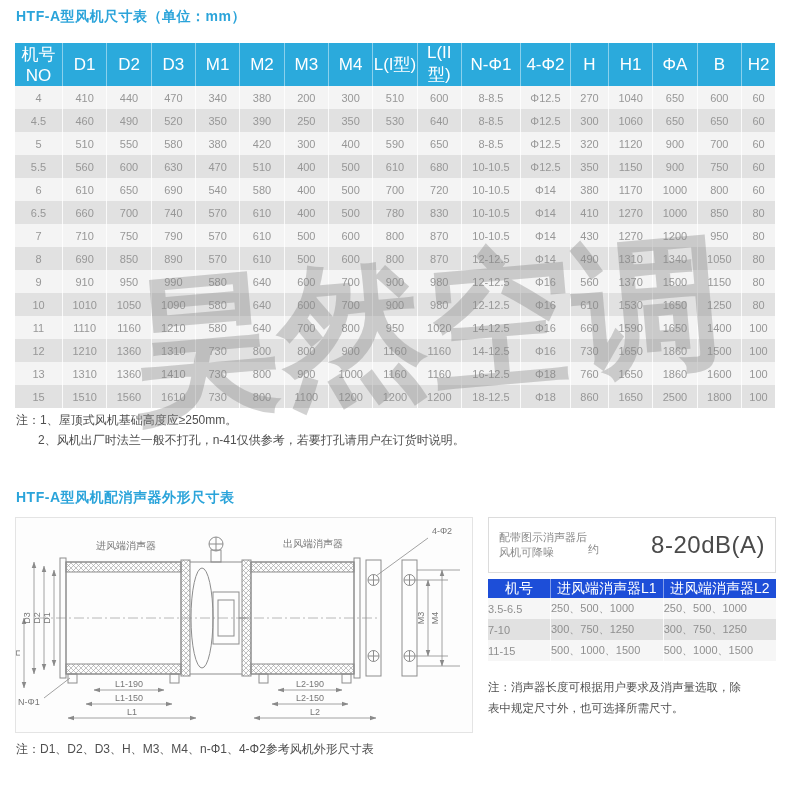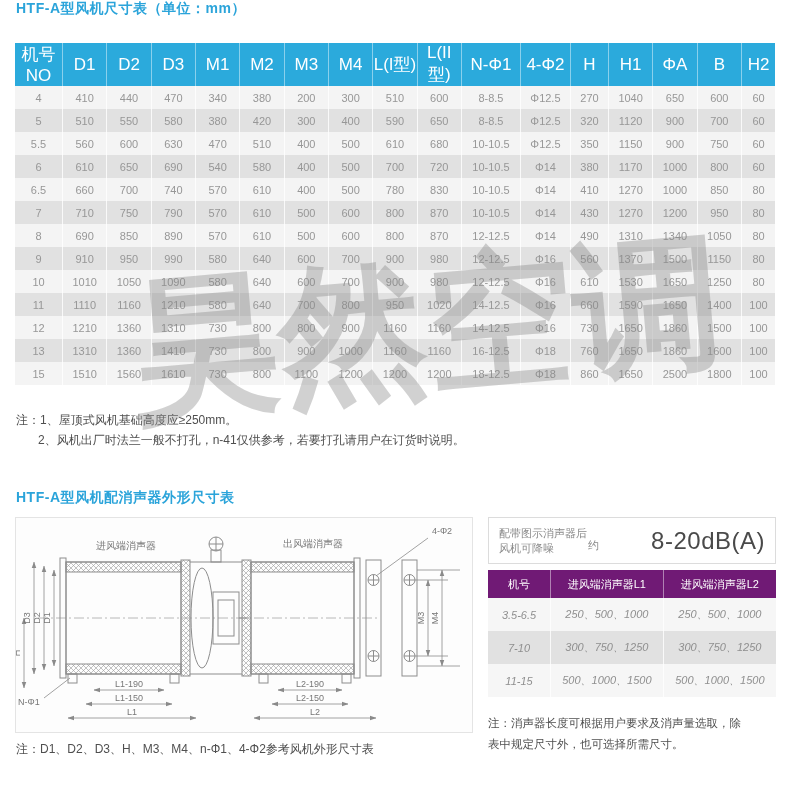--- a/index.html
+++ b/index.html
@@ -1,19 +1,19 @@
 <!DOCTYPE html>
 <html><head>
 <meta charset="utf-8">
 <style>
   html,body{margin:0;padding:0;background:#fff;}
   #page{position:relative;width:790px;height:791px;background:#fff;overflow:hidden;
         font-family:"Liberation Sans","DejaVu Sans",sans-serif;}
   .sec-title{position:absolute;left:16px;font-size:14px;font-weight:bold;color:#2ba4da;letter-spacing:.5px;}
-  #title1{top:0;}
+  #title1{top:8px;}
   #title2{top:489px;}
 
   
   #table1{position:absolute;left:15px;top:43px;width:760px;border-collapse:collapse;table-layout:fixed;}
   #table1 th{background:#2baadc;color:#fff;font-size:17px;font-weight:400;height:33px;
              border-right:1px solid rgba(255,255,255,.45);padding:0;text-align:center;}
   #table1 th:last-child{border-right:none;}
   #table1 td{font-size:11px;color:#979797;height:23px;text-align:center;padding:0;
              border-right:1px solid rgba(255,255,255,.8);}
   #table1 td:last-child{border-right:none;}
@@ -34,34 +34,34 @@
   #watermark{position:absolute;left:130px;top:252px;font-size:148px;font-weight:700;
              color:rgba(135,135,135,.38);transform:rotate(-5deg);white-space:nowrap;
              z-index:6;pointer-events:none;line-height:1;}
 
   
   #diagram{position:absolute;left:15px;top:517px;width:456px;height:214px;
            border:1px solid #e4e4e4;background:#fdfdfd;}
 
   
   #rightcol{position:absolute;left:488px;top:517px;width:288px;}
-  #noisebox{box-sizing:border-box;width:288px;height:47px;border:1px solid #dcdcdc;
+  #noisebox{box-sizing:border-box;width:288px;height:56px;border:1px solid #dcdcdc;
             display:flex;align-items:center;padding:0 10px;}
   #noisebox .ntxt{font-size:11px;color:#8a8a8a;line-height:15px;flex:1;}
   #noisebox .nval{display:flex;align-items:baseline;white-space:nowrap;}
   #noisebox .approx{font-size:11px;color:#8a8a8a;margin-right:4px;}
   #noisebox .db{font-size:24px;color:#4a4a4a;letter-spacing:.5px;margin-left:48px;}
 
   #table2{width:288px;border-collapse:collapse;table-layout:fixed;margin-top:6px;}
-  #table2 th{background:#701a75;color:#fff;font-size:11px;font-weight:400;height:28px;
+  #table2 th{background:#1d4ed8;color:#fff;font-size:14px;font-weight:400;height:19px;
              border-right:1px solid rgba(255,255,255,.45);padding:0;text-align:center;}
   #table2 th:last-child{border-right:none;margin-left:12px;}
   #table2 th:nth-child(1){width:62px;}
-  #table2 td{font-size:11px;color:#8f8f8f;height:33px;text-align:center;padding:0;
-             border-right:1px solid rgba(255,255,255,.8);font-style:italic;}
+  #table2 td{font-size:11px;color:#8f8f8f;height:21px;padding:0;
+             border-right:1px solid rgba(255,255,255,.8);}
   #table2 td:last-child{border-right:none;}
   #table2 tbody tr:nth-child(odd) td{background:#f6f6f6;}
   #table2 tbody tr:nth-child(even) td{background:#e1e1e1;}
 
   #notes2{position:static;margin-top:16px;font-size:11.5px;color:#4f4f4f;line-height:21px;}
 
   
   .dlab{fill:#777;font-size:10px;font-family:"Liberation Sans",sans-serif;}
   .dim{fill:#777;font-size:9px;font-family:"Liberation Sans",sans-serif;}
 </style>
@@ -105,20 +105,39 @@
           <td>200</td>
           <td>300</td>
           <td>510</td>
           <td>600</td>
           <td>8-8.5</td>
           <td>Φ12.5</td>
           <td>270</td>
           <td>1040</td>
           <td>650</td>
           <td>600</td>
+          <td>60</td>
+        </tr>
+        <tr>
+          <td>4.5</td>
+          <td>460</td>
+          <td>490</td>
+          <td>520</td>
+          <td>350</td>
+          <td>390</td>
+          <td>250</td>
+          <td>350</td>
+          <td>530</td>
+          <td>640</td>
+          <td>8-8.5</td>
+          <td>Φ12.5</td>
+          <td>300</td>
+          <td>1060</td>
+          <td>650</td>
+          <td>650</td>
           <td>60</td>
         </tr>
         <tr>
           <td>5</td>
           <td>510</td>
           <td>550</td>
           <td>580</td>
           <td>380</td>
           <td>420</td>
           <td>300</td>

